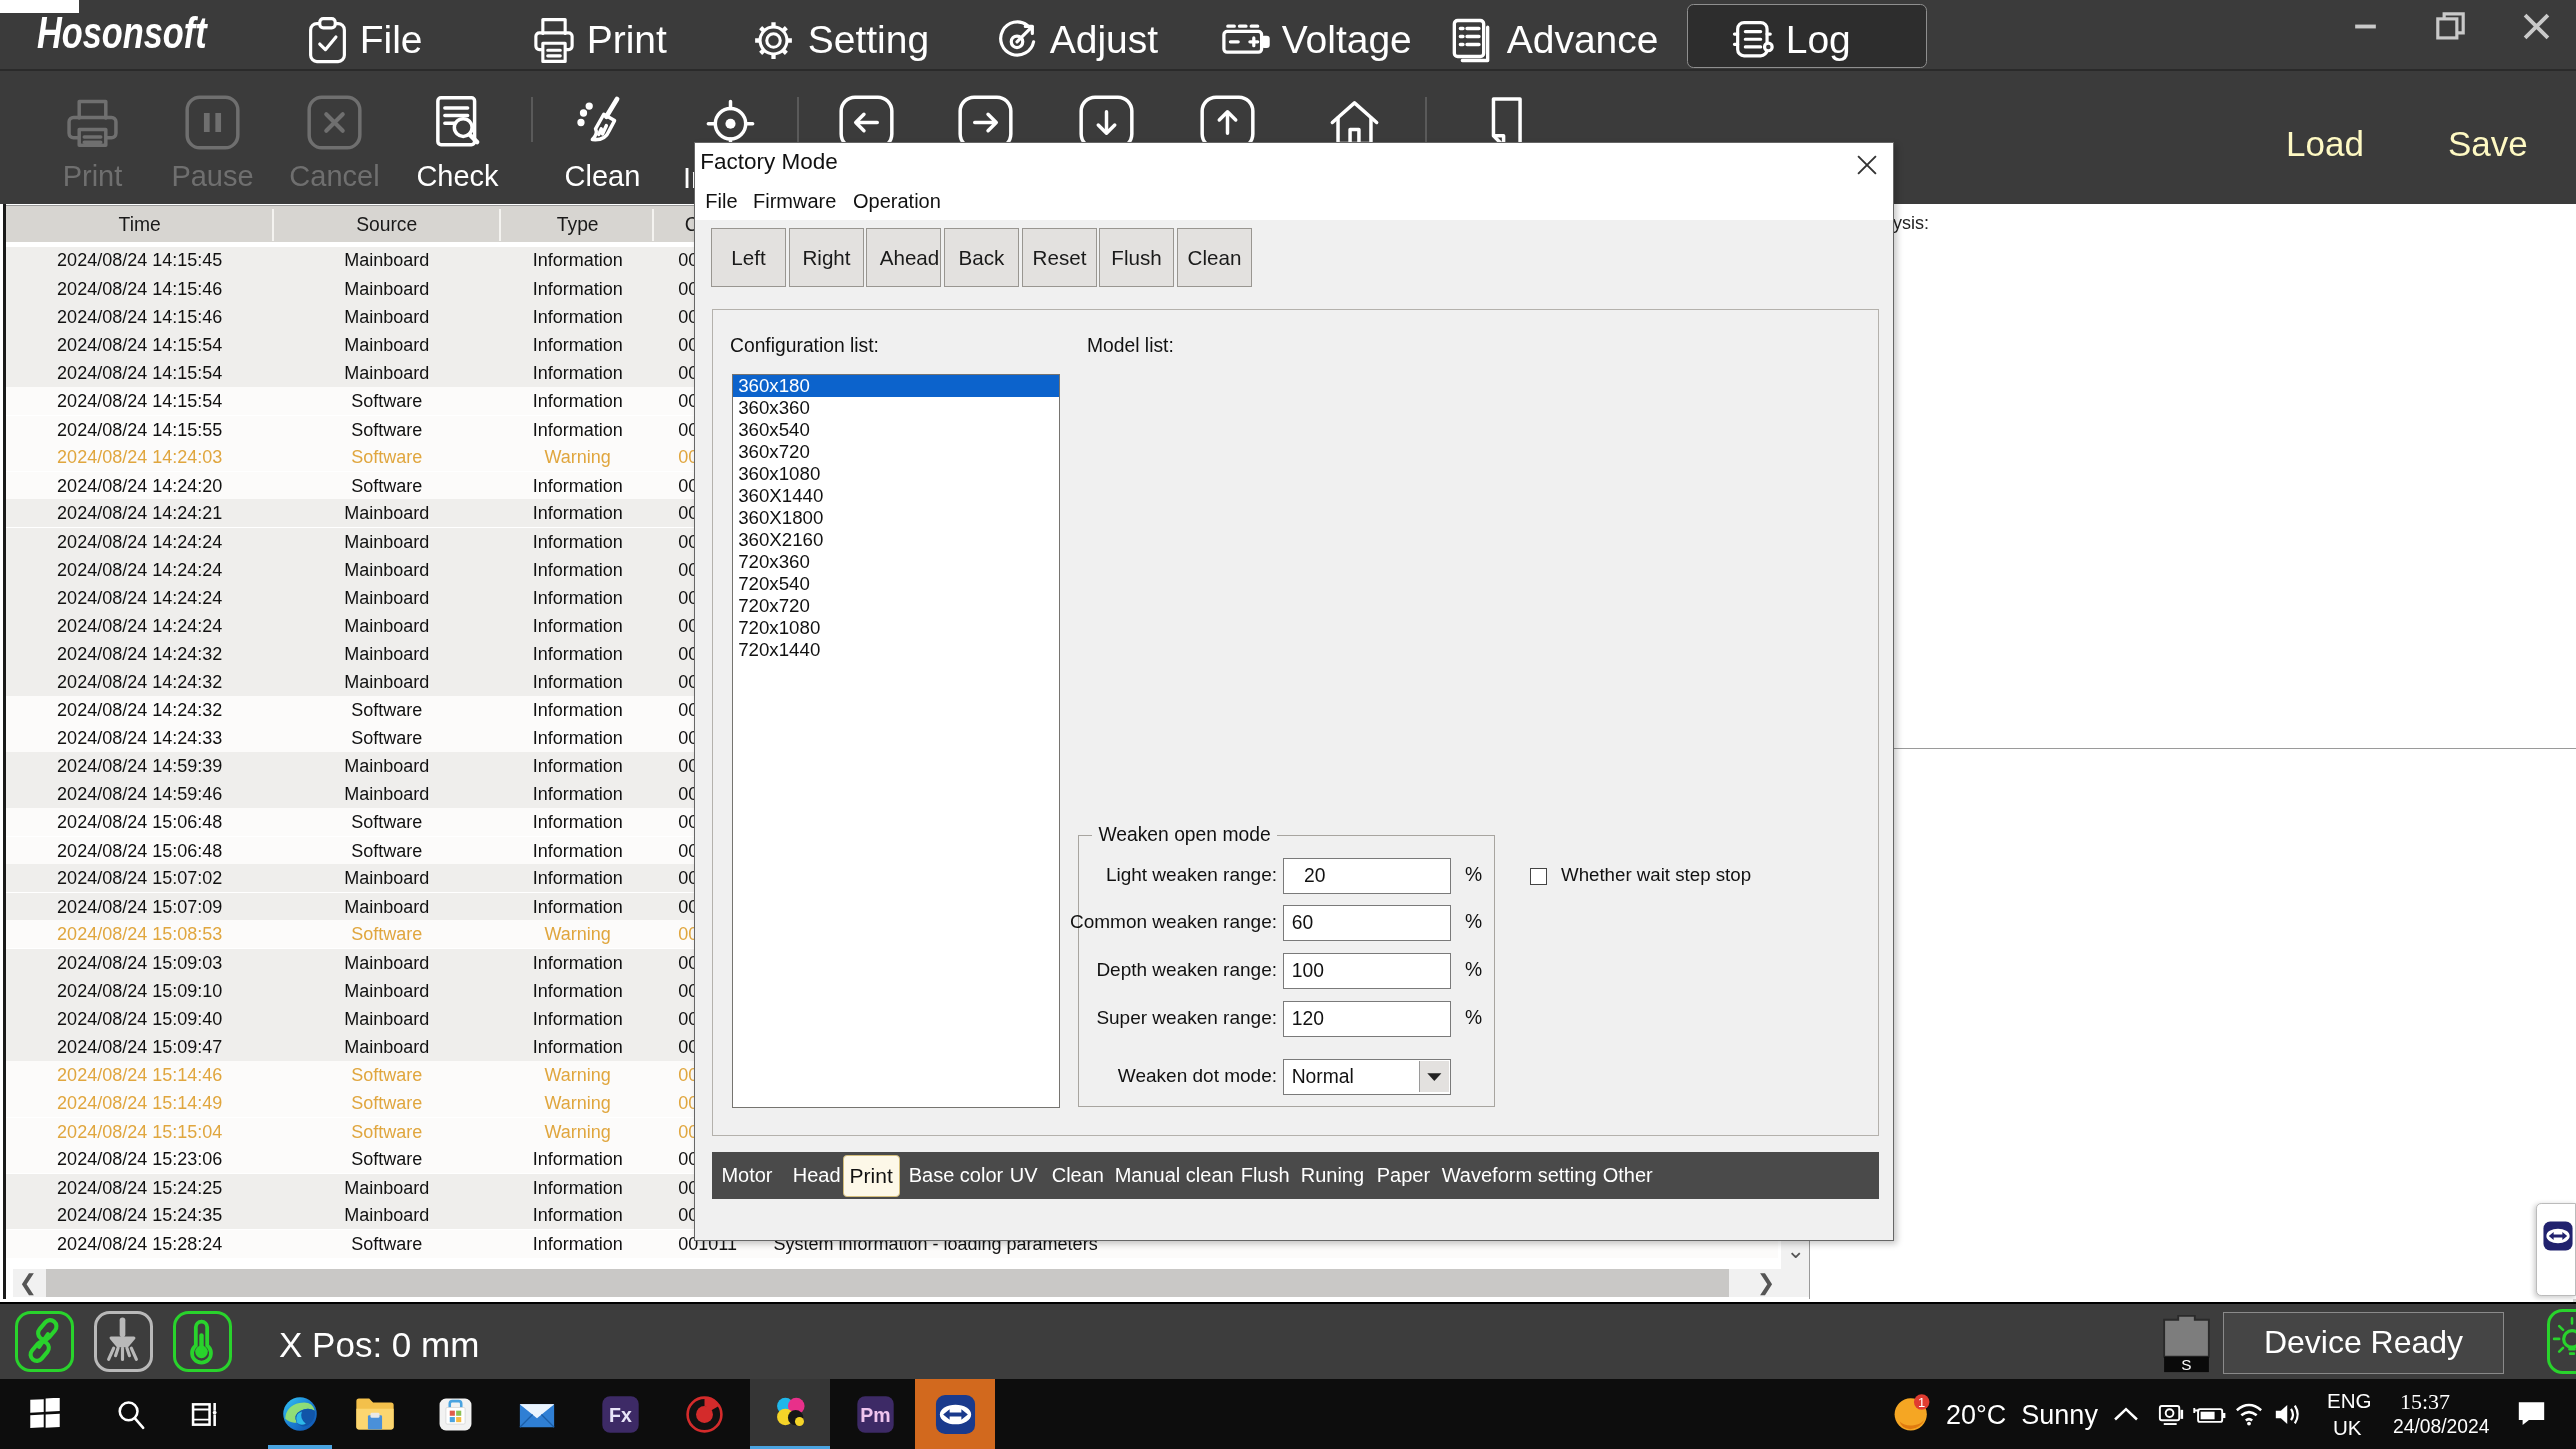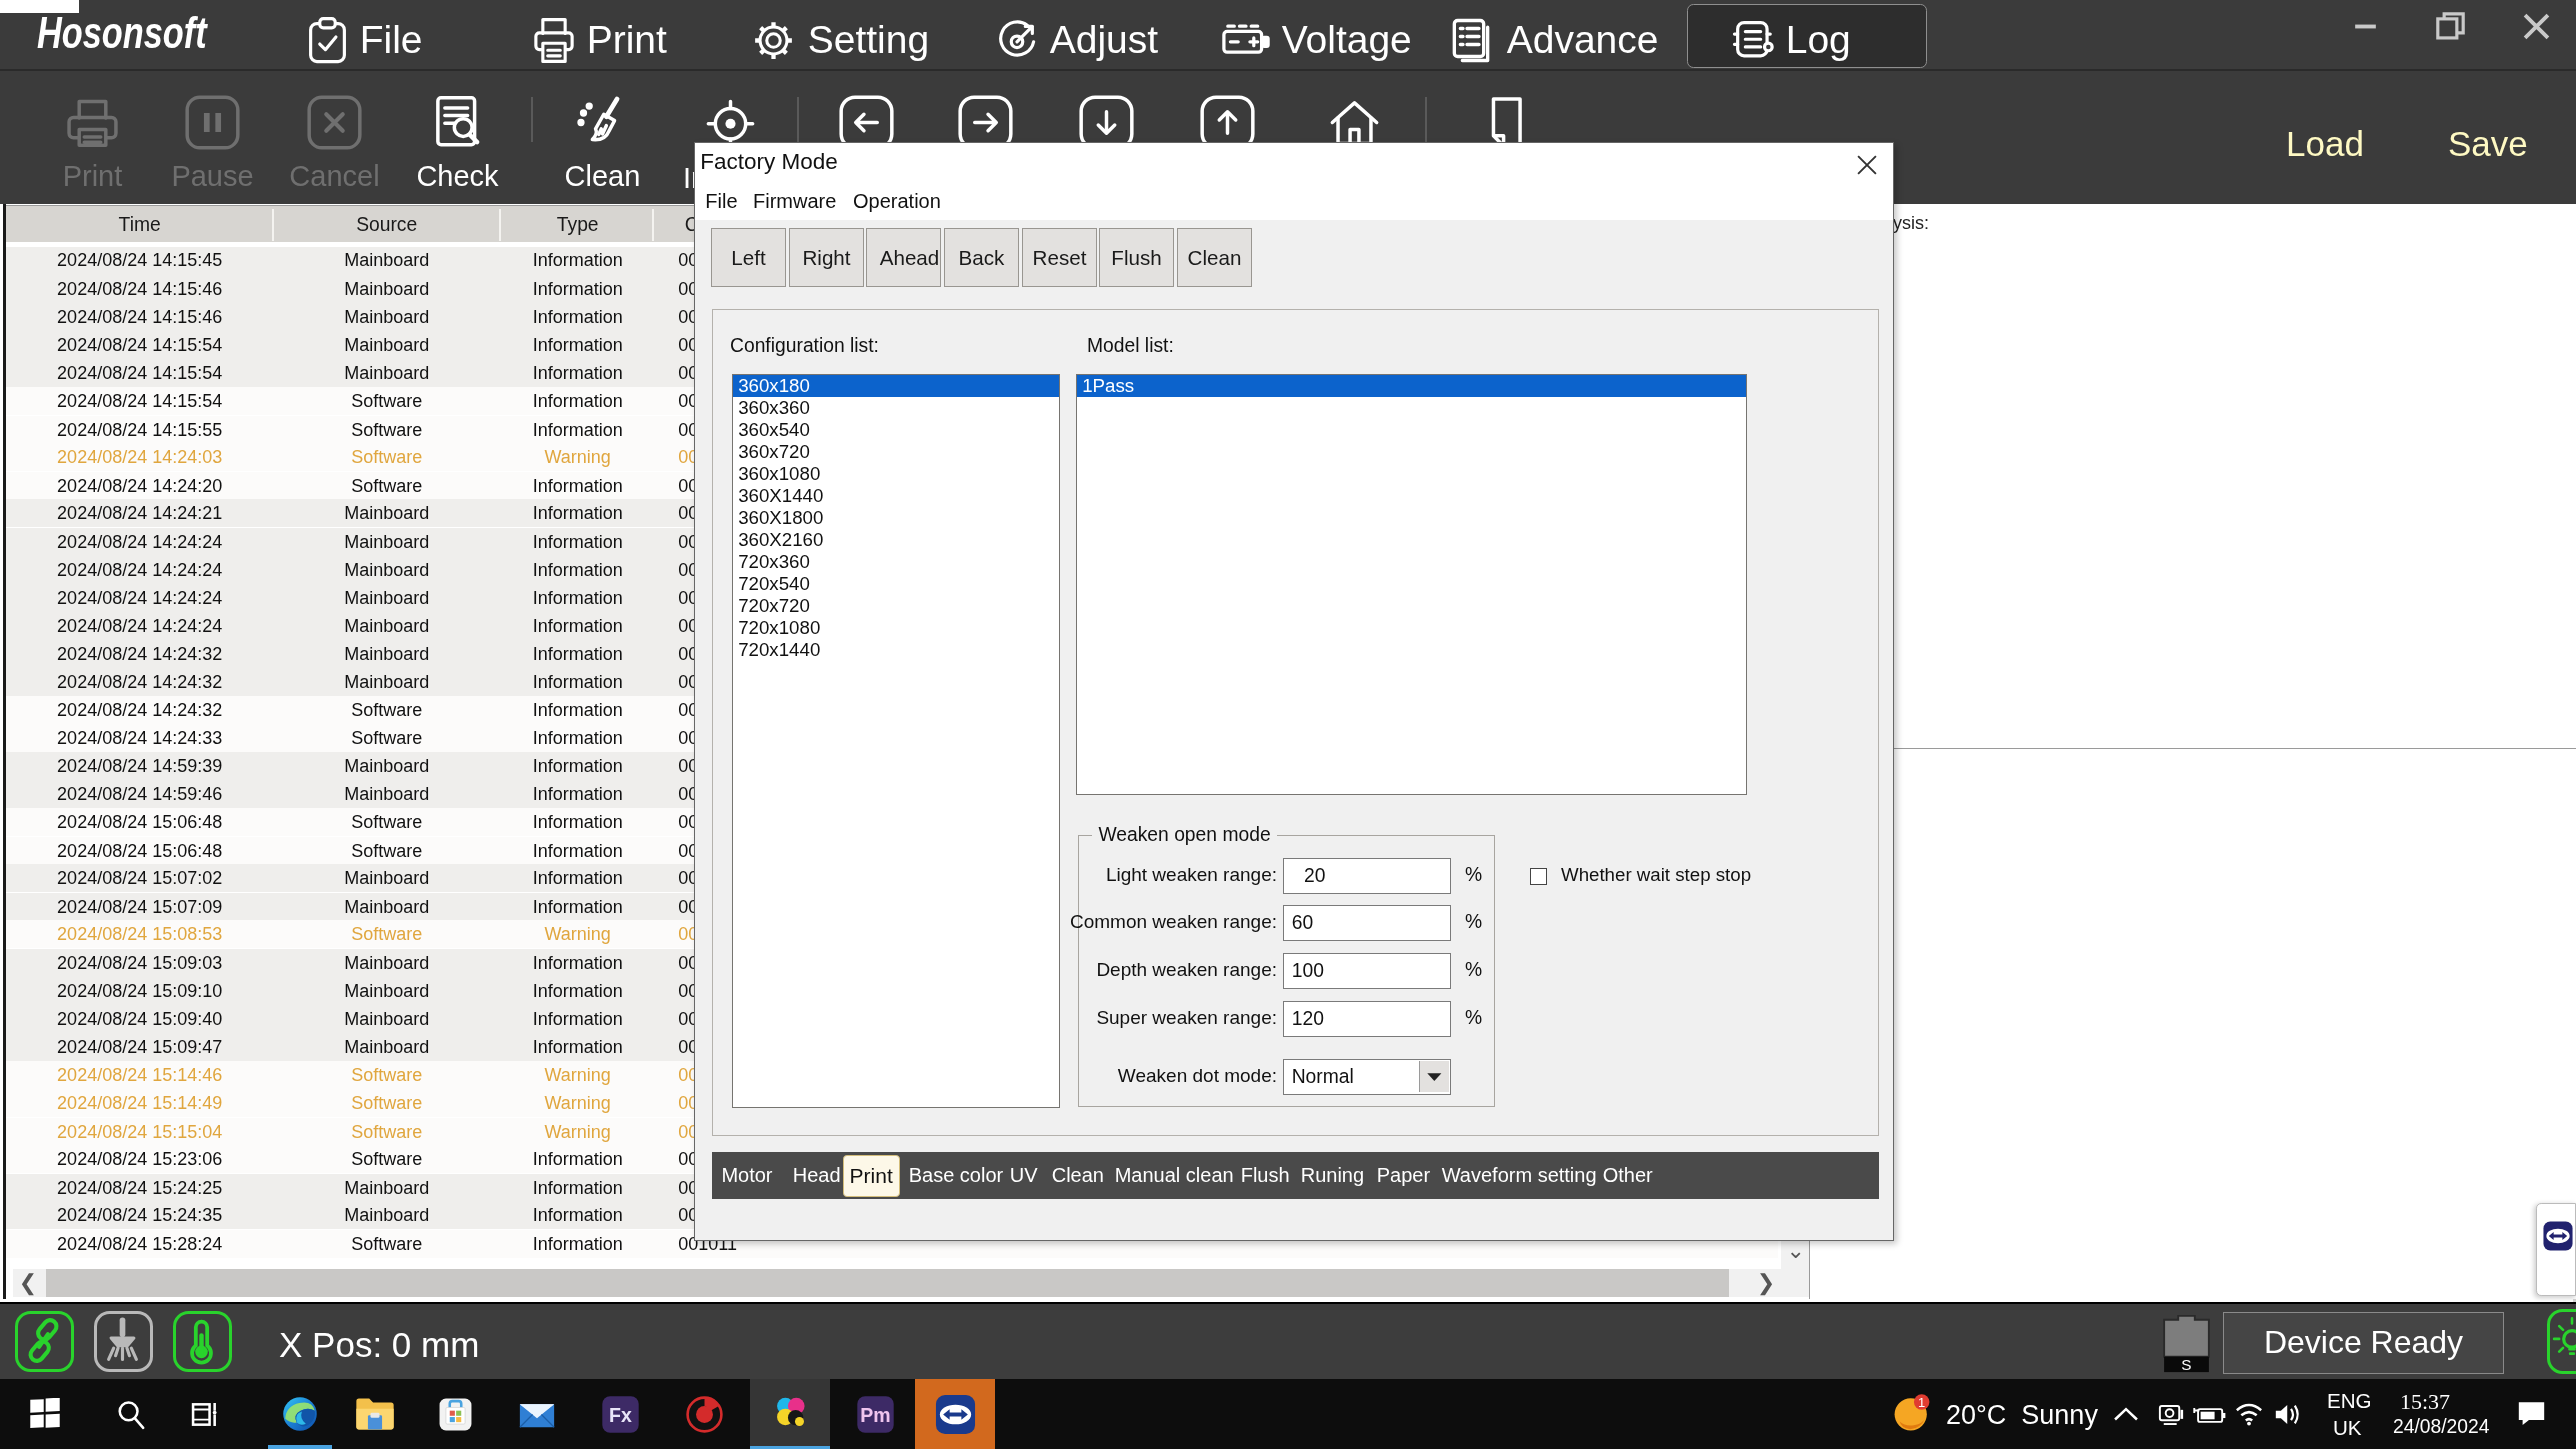--- a/index.html
+++ b/index.html
@@ -574,20 +574,21 @@
             <div class="cell c2">Mainboard</div>
             <div class="cell c3">Information</div>
             <div class="cell c4">001011</div>
             <div class="cell c5 cl"></div>
           </div>
 <div class="row s" style="top:987px;">
             <div class="cell c1">2024/08/24 15:28:24</div>
             <div class="cell c2">Software</div>
             <div class="cell c3">Information</div>
             <div class="cell c4">001011</div>
+            <div class="cell c5 cl">System information - loading parameters</div>
           </div>
 </div>
       <div id="hscroll">
         <div class="sbarrow" style="left:0;top:0;width:31px;height:28px;">❮</div>
         <div id="hthumb"></div>
         <div class="sbarrow" style="left:1738px;top:0;width:31px;height:28px;">❯</div>
       </div>
       <div id="vscroll">
         <div class="sbarrow" style="left:0;top:1032px;width:29px;height:28px;">⌄</div>
       </div>
@@ -622,23 +623,20 @@
       <div class="ditem">360x1080</div>
       <div class="ditem">360X1440</div>
       <div class="ditem">360X1800</div>
       <div class="ditem">360X2160</div>
       <div class="ditem">720x360</div>
       <div class="ditem">720x540</div>
       <div class="ditem">720x720</div>
       <div class="ditem">720x1080</div>
       <div class="ditem">720x1440</div>
     </div>
-    <div class="dlist" style="left:381px;top:231px;width:671px;height:421px;">
-      <div class="ditem sel">1Pass</div>
-    </div>
     <div id="wgroup"></div>
     <div id="wlegend">Weaken open mode</div>
     <div class="wlbl" style="top:721px;">Light weaken range:</div>
     <div class="wlbl" style="top:768px;">Common weaken range:</div>
     <div class="wlbl" style="top:816px;">Depth weaken range:</div>
     <div class="wlbl" style="top:864px;">Super weaken range:</div>
     <div class="wlbl" style="top:922px;">Weaken dot mode:</div>
     <div class="winput" style="top:715px;padding-left:20px;">20</div>
     <div class="winput" style="top:762px;">60</div>
     <div class="winput" style="top:810px;">100</div>

